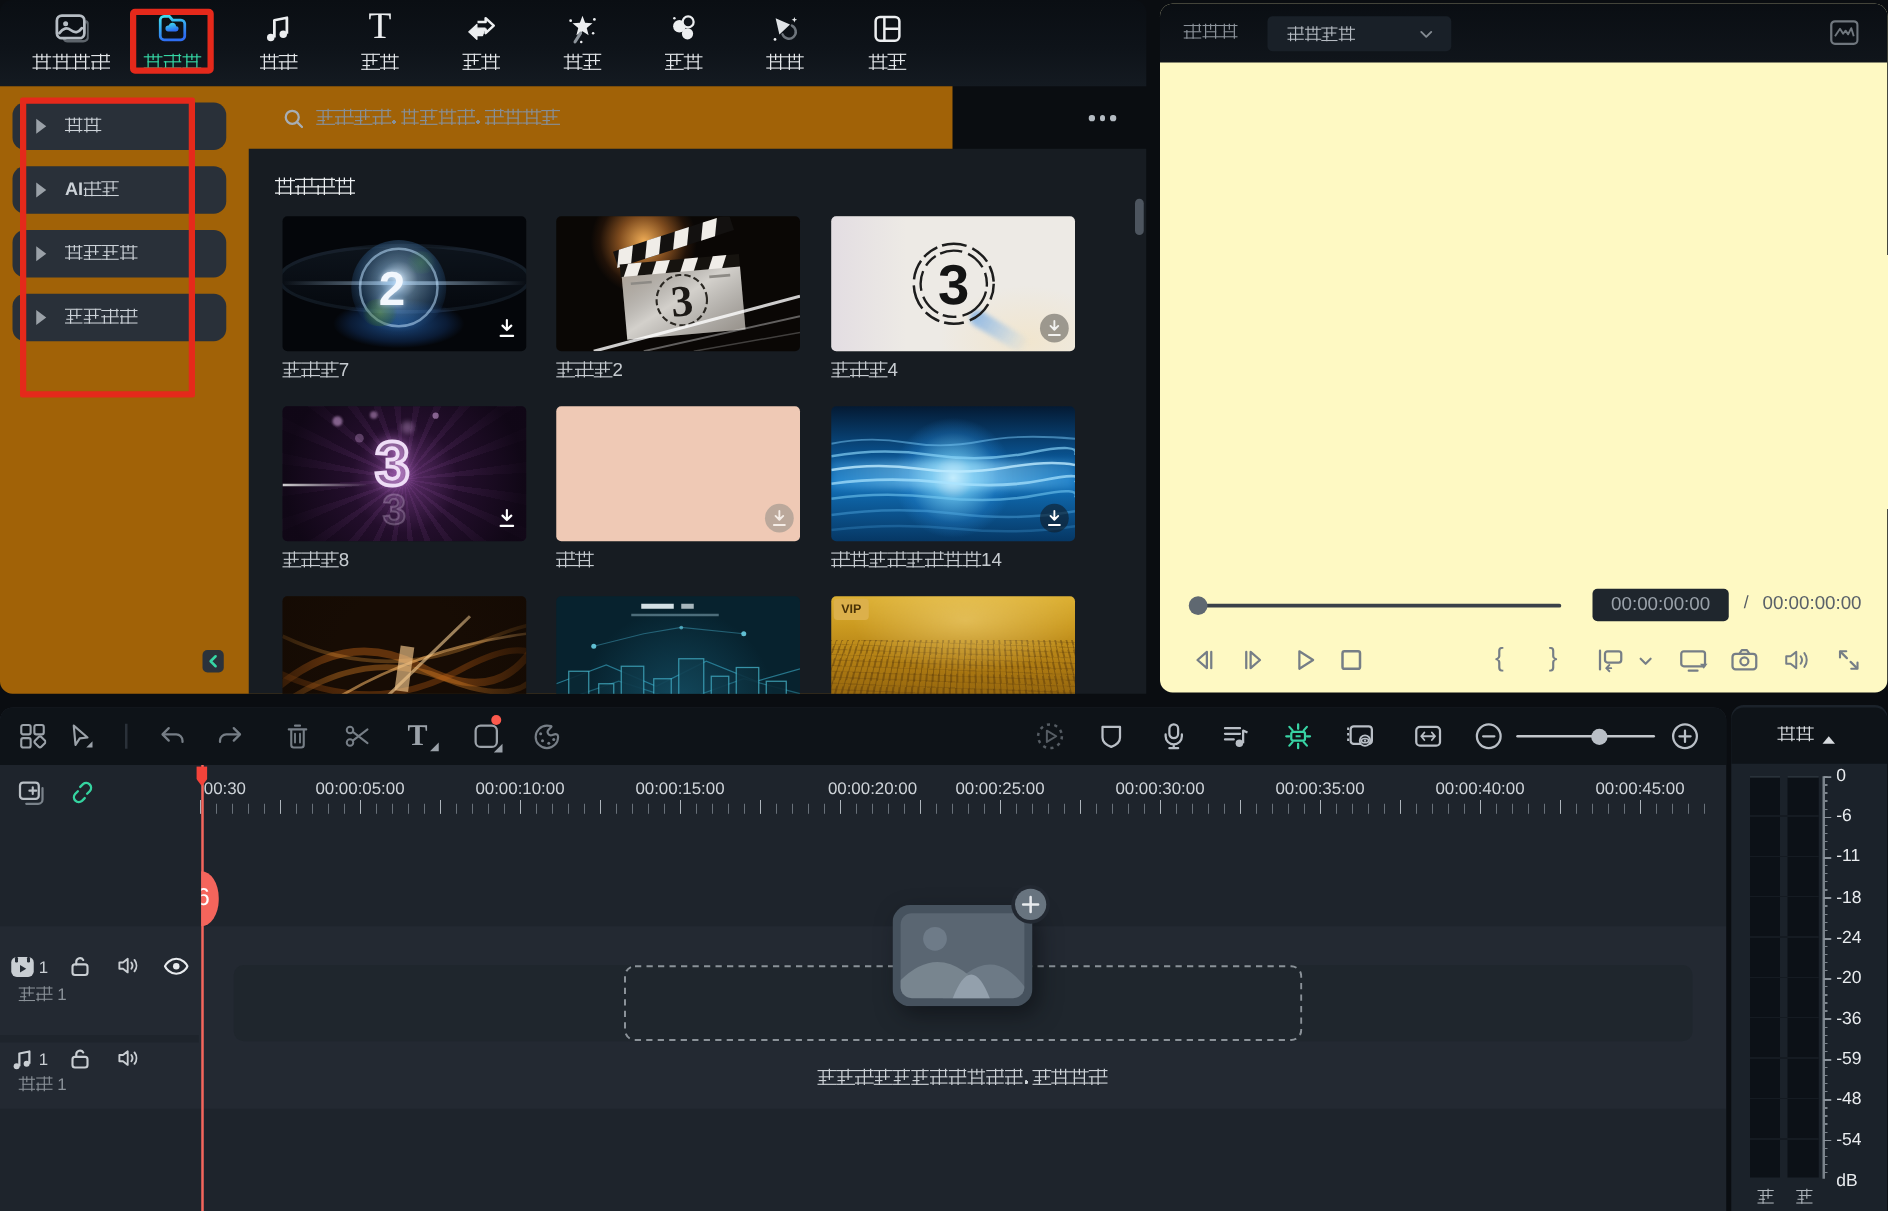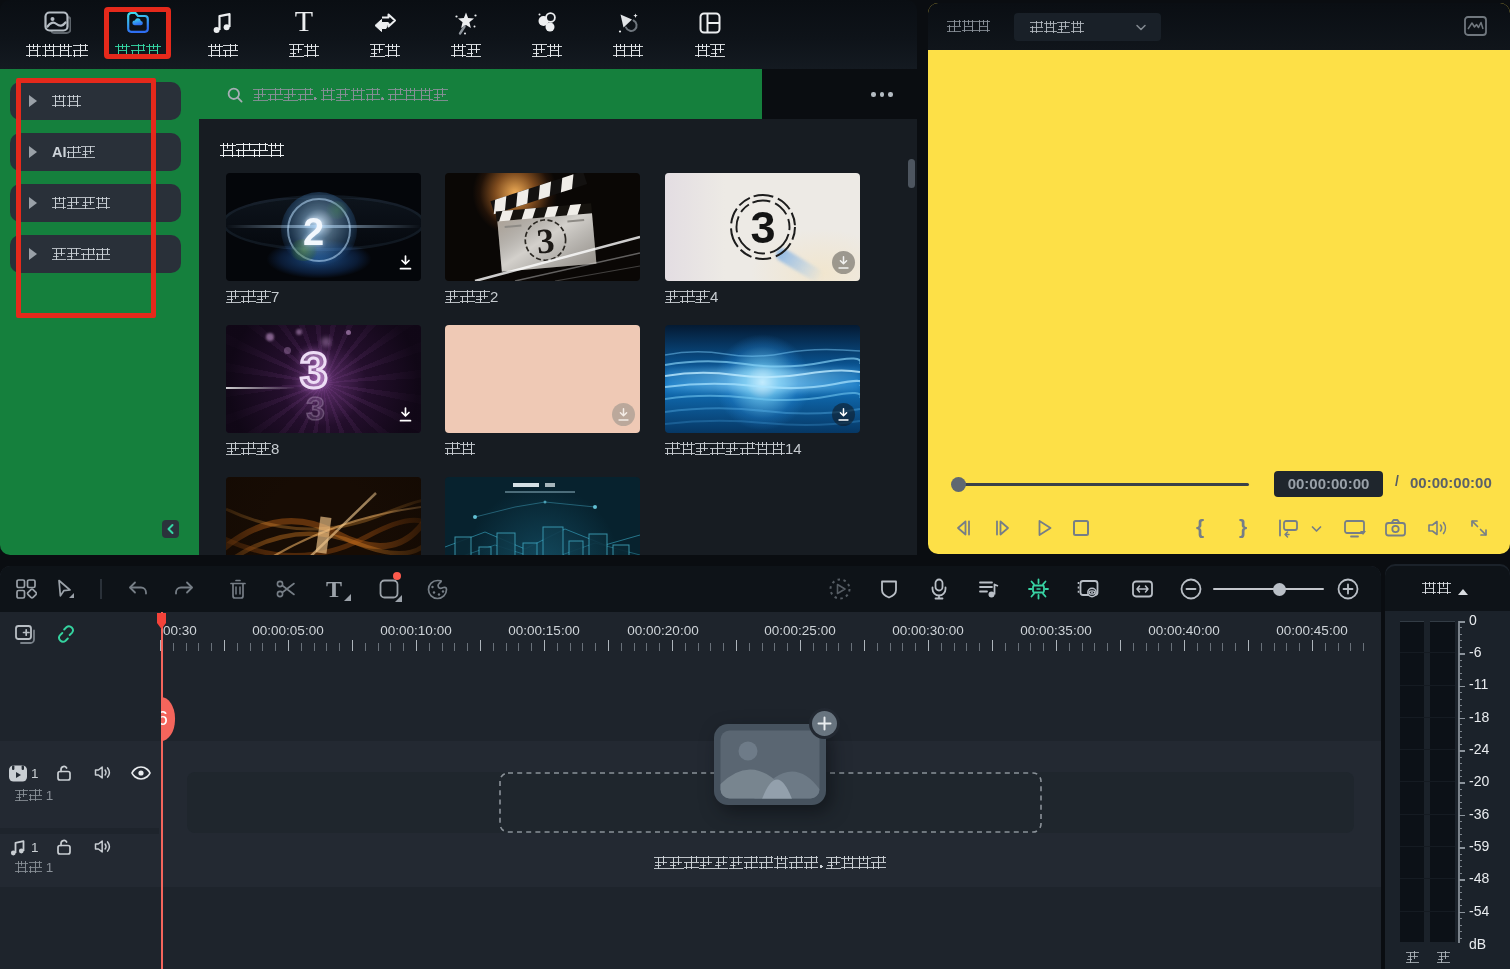--- a/index.html
+++ b/index.html
@@ -96,21 +96,21 @@
     <svg width="26" height="26" viewBox="0 0 26 26">
       <rect x="3.5" y="3.5" width="19" height="19" rx="3.5" fill="none" stroke="#eceef0" stroke-width="2"></rect>
       <path d="M10.5 4 v18 M11 13 h11" stroke="#eceef0" stroke-width="2"></path>
     </svg>
   </div>
   <div class="abs cn" style="left:665px;top:42px;width:90px;text-align:center;font-size:15.5px;color:#e4e7ea;"><i class="g" style="background-image: linear-gradient(rgb(228, 231, 234), rgb(228, 231, 234)), linear-gradient(rgb(228, 231, 234), rgb(228, 231, 234)), linear-gradient(rgb(228, 231, 234), rgb(228, 231, 234)), linear-gradient(rgb(228, 231, 234), rgb(228, 231, 234)), linear-gradient(rgb(228, 231, 234), rgb(228, 231, 234)), linear-gradient(rgb(228, 231, 234), rgb(228, 231, 234)); background-size: 100% 7%, 100% 7%, 7% 100%, 7% 100%, 60% 7%, 7% 40%; background-position: 0px 14%, 0px 88%, 20% 0px, 80% 0px, 50% 52%, 50% 0px; background-repeat: no-repeat;"></i><i class="g" style="background-image: linear-gradient(rgb(228, 231, 234), rgb(228, 231, 234)), linear-gradient(rgb(228, 231, 234), rgb(228, 231, 234)), linear-gradient(rgb(228, 231, 234), rgb(228, 231, 234)), linear-gradient(rgb(228, 231, 234), rgb(228, 231, 234)), linear-gradient(rgb(228, 231, 234), rgb(228, 231, 234)), linear-gradient(rgb(228, 231, 234), rgb(228, 231, 234)); background-size: 100% 7%, 80% 7%, 100% 7%, 7% 92%, 7% 70%, 40% 7%; background-position: 0px 4%, 50% 45%, 0px 96%, 32% 100%, 68% 0px, 8% 70%; background-repeat: no-repeat;"></i></div>
 </div>
 
 <div class="abs" style="left:104px;top:7px;width:67px;height:52px;border:5px solid #e5291b;border-radius:4px;z-index:50;"></div>
 
-<div class="abs" style="left:0;top:69px;width:762px;height:486px;background:#15803d;border-radius:0 0 10px 10px;">
+<div class="abs" style="left:0;top:69px;width:762px;height:486px;background:#a16207;border-radius:0 0 10px 10px;">
 
   <div class="abs" style="left:10px;top:13px;width:171px;height:38px;background:#293039;border-radius:10px;"></div>
   <div class="abs" style="left:10px;top:64px;width:171px;height:38px;background:#293039;border-radius:10px;"></div>
   <div class="abs" style="left:10px;top:115px;width:171px;height:38px;background:#293039;border-radius:10px;"></div>
   <div class="abs" style="left:10px;top:166px;width:171px;height:38px;background:#293039;border-radius:10px;"></div>
   <div class="abs" style="left:29px;top:26px;width:0;height:0;border-left:8px solid #9aa1a8;border-top:6px solid transparent;border-bottom:6px solid transparent;"></div>
   <div class="abs" style="left:29px;top:77px;width:0;height:0;border-left:8px solid #9aa1a8;border-top:6px solid transparent;border-bottom:6px solid transparent;"></div>
   <div class="abs" style="left:29px;top:128px;width:0;height:0;border-left:8px solid #9aa1a8;border-top:6px solid transparent;border-bottom:6px solid transparent;"></div>
   <div class="abs" style="left:29px;top:179px;width:0;height:0;border-left:8px solid #9aa1a8;border-top:6px solid transparent;border-bottom:6px solid transparent;"></div>
   <div class="abs cn" style="left:52px;top:24px;font-size:14.5px;font-weight:bold;color:#ccd2d8;"><i class="g" style="background-image: linear-gradient(rgb(204, 210, 216), rgb(204, 210, 216)), linear-gradient(rgb(204, 210, 216), rgb(204, 210, 216)), linear-gradient(rgb(204, 210, 216), rgb(204, 210, 216)), linear-gradient(rgb(204, 210, 216), rgb(204, 210, 216)), linear-gradient(rgb(204, 210, 216), rgb(204, 210, 216)), linear-gradient(rgb(204, 210, 216), rgb(204, 210, 216)); background-size: 100% 7%, 100% 7%, 7% 100%, 7% 100%, 60% 7%, 7% 40%; background-position: 0px 14%, 0px 88%, 20% 0px, 80% 0px, 50% 52%, 50% 0px; background-repeat: no-repeat;"></i><i class="g" style="background-image: linear-gradient(rgb(204, 210, 216), rgb(204, 210, 216)), linear-gradient(rgb(204, 210, 216), rgb(204, 210, 216)), linear-gradient(rgb(204, 210, 216), rgb(204, 210, 216)), linear-gradient(rgb(204, 210, 216), rgb(204, 210, 216)), linear-gradient(rgb(204, 210, 216), rgb(204, 210, 216)), linear-gradient(rgb(204, 210, 216), rgb(204, 210, 216)); background-size: 100% 7%, 100% 7%, 7% 100%, 7% 100%, 60% 7%, 7% 40%; background-position: 0px 14%, 0px 88%, 20% 0px, 80% 0px, 50% 52%, 50% 0px; background-repeat: no-repeat;"></i></div>
@@ -289,28 +289,33 @@
           <rect x="144" y="57" width="18" height="51"></rect>
               <rect x="168" y="68" width="16" height="40"></rect>
         </g>
         <circle cx="30" cy="40" r="2" fill="rgba(120,230,250,0.8)"></circle>
         <circle cx="150" cy="30" r="2" fill="rgba(120,230,250,0.8)"></circle>
         <circle cx="100" cy="25" r="1.5" fill="rgba(120,230,250,0.6)"></circle>
         <path d="M30 40 L70 30 L100 25 L150 30" stroke="rgba(90,210,240,0.35)" stroke-width="1" fill="none"></path>
       </svg>
       <div class="abs" style="left:0;top:0;width:195px;height:108px;background:radial-gradient(circle 110px at 50% 80%, rgba(40,150,190,0.3) 0%, transparent 70%);"></div>
     </div>
+    <div class="abs" style="left:466px;top:358px;width:195px;height:108px;border-radius:4px;overflow:hidden;background:linear-gradient(180deg,#ddb135 0%,#cb9a20 22%,#ad7a12 52%,#8f610c 78%,#754e09 100%);">
+      <div class="abs" style="left:-35px;top:-20px;width:270px;height:160px;background:repeating-linear-gradient(93deg, rgba(72,44,7,0.40) 0 1.6px, transparent 1.6px 6px), repeating-linear-gradient(3deg, rgba(80,50,9,0.22) 0 1.4px, transparent 1.4px 8px);transform:perspective(220px) rotateX(28deg);transform-origin:50% 100%;"></div>
+      <div class="abs" style="left:0;top:0;width:195px;height:108px;background:radial-gradient(ellipse 130px 60px at 55% 18%, rgba(255,233,160,0.4), transparent 70%);"></div>
+      <div class="abs" style="left:2px;top:2px;width:28px;height:17px;background:#dcb04b;border-radius:3px;font-size:10px;font-weight:bold;color:#4a3206;text-align:center;line-height:17px;">VIP</div>
+    </div>
 
     <div class="abs" style="left:709px;top:40px;width:7px;height:29px;background:#4d555f;border-radius:3.5px;"></div>
   </div>
 </div>
 
 <div class="abs" style="left:16px;top:78px;width:140px;height:240px;border:5px solid #e5291b;border-radius:2px;z-index:50;"></div>
 
-<div class="abs" style="left:928px;top:3px;width:582px;height:551px;background:#fde047;border-radius:10px;overflow:hidden;font-weight:bold;">
+<div class="abs" style="left:928px;top:3px;width:582px;height:551px;background:#fef9c3;border-radius:10px;overflow:hidden;">
   <div class="abs" style="left:0;top:0;width:582px;height:47px;background:linear-gradient(180deg,#0a0e13,#10151b);"></div>
   <div class="abs cn" style="left:19px;top:15px;font-size:14.5px;color:#8b929a;"><i class="g" style="background-image: linear-gradient(rgb(139, 146, 154), rgb(139, 146, 154)), linear-gradient(rgb(139, 146, 154), rgb(139, 146, 154)), linear-gradient(rgb(139, 146, 154), rgb(139, 146, 154)), linear-gradient(rgb(139, 146, 154), rgb(139, 146, 154)), linear-gradient(rgb(139, 146, 154), rgb(139, 146, 154)), linear-gradient(rgb(139, 146, 154), rgb(139, 146, 154)); background-size: 100% 7%, 100% 7%, 100% 7%, 7% 100%, 7% 58%, 7% 50%; background-position: 0px 8%, 0px 50%, 0px 92%, 50% 0px, 12% 100%, 88% 0px; background-repeat: no-repeat;"></i><i class="g" style="background-image: linear-gradient(rgb(139, 146, 154), rgb(139, 146, 154)), linear-gradient(rgb(139, 146, 154), rgb(139, 146, 154)), linear-gradient(rgb(139, 146, 154), rgb(139, 146, 154)), linear-gradient(rgb(139, 146, 154), rgb(139, 146, 154)), linear-gradient(rgb(139, 146, 154), rgb(139, 146, 154)), linear-gradient(rgb(139, 146, 154), rgb(139, 146, 154)); background-size: 100% 7%, 100% 7%, 7% 100%, 7% 100%, 60% 7%, 7% 40%; background-position: 0px 14%, 0px 88%, 20% 0px, 80% 0px, 50% 52%, 50% 0px; background-repeat: no-repeat;"></i><i class="g" style="background-image: linear-gradient(rgb(139, 146, 154), rgb(139, 146, 154)), linear-gradient(rgb(139, 146, 154), rgb(139, 146, 154)), linear-gradient(rgb(139, 146, 154), rgb(139, 146, 154)), linear-gradient(rgb(139, 146, 154), rgb(139, 146, 154)), linear-gradient(rgb(139, 146, 154), rgb(139, 146, 154)), linear-gradient(rgb(139, 146, 154), rgb(139, 146, 154)); background-size: 100% 7%, 100% 7%, 7% 100%, 7% 100%, 60% 7%, 7% 40%; background-position: 0px 14%, 0px 88%, 20% 0px, 80% 0px, 50% 52%, 50% 0px; background-repeat: no-repeat;"></i></div>
   <div class="abs" style="left:86px;top:10px;width:147px;height:28px;background:#192028;border-radius:4px;">
     <div class="abs cn" style="left:16px;top:7px;font-size:13.5px;color:#b6bcc3;"><i class="g" style="background-image: linear-gradient(rgb(182, 188, 195), rgb(182, 188, 195)), linear-gradient(rgb(182, 188, 195), rgb(182, 188, 195)), linear-gradient(rgb(182, 188, 195), rgb(182, 188, 195)), linear-gradient(rgb(182, 188, 195), rgb(182, 188, 195)), linear-gradient(rgb(182, 188, 195), rgb(182, 188, 195)), linear-gradient(rgb(182, 188, 195), rgb(182, 188, 195)); background-size: 100% 7%, 100% 7%, 100% 7%, 7% 100%, 7% 58%, 7% 50%; background-position: 0px 8%, 0px 50%, 0px 92%, 50% 0px, 12% 100%, 88% 0px; background-repeat: no-repeat;"></i><i class="g" style="background-image: linear-gradient(rgb(182, 188, 195), rgb(182, 188, 195)), linear-gradient(rgb(182, 188, 195), rgb(182, 188, 195)), linear-gradient(rgb(182, 188, 195), rgb(182, 188, 195)), linear-gradient(rgb(182, 188, 195), rgb(182, 188, 195)), linear-gradient(rgb(182, 188, 195), rgb(182, 188, 195)), linear-gradient(rgb(182, 188, 195), rgb(182, 188, 195)); background-size: 100% 7%, 100% 7%, 7% 100%, 7% 100%, 60% 7%, 7% 40%; background-position: 0px 14%, 0px 88%, 20% 0px, 80% 0px, 50% 52%, 50% 0px; background-repeat: no-repeat;"></i><i class="g" style="background-image: linear-gradient(rgb(182, 188, 195), rgb(182, 188, 195)), linear-gradient(rgb(182, 188, 195), rgb(182, 188, 195)), linear-gradient(rgb(182, 188, 195), rgb(182, 188, 195)), linear-gradient(rgb(182, 188, 195), rgb(182, 188, 195)), linear-gradient(rgb(182, 188, 195), rgb(182, 188, 195)), linear-gradient(rgb(182, 188, 195), rgb(182, 188, 195)); background-size: 100% 7%, 80% 7%, 100% 7%, 7% 92%, 7% 70%, 40% 7%; background-position: 0px 4%, 50% 45%, 0px 96%, 32% 100%, 68% 0px, 8% 70%; background-repeat: no-repeat;"></i><i class="g" style="background-image: linear-gradient(rgb(182, 188, 195), rgb(182, 188, 195)), linear-gradient(rgb(182, 188, 195), rgb(182, 188, 195)), linear-gradient(rgb(182, 188, 195), rgb(182, 188, 195)), linear-gradient(rgb(182, 188, 195), rgb(182, 188, 195)), linear-gradient(rgb(182, 188, 195), rgb(182, 188, 195)), linear-gradient(rgb(182, 188, 195), rgb(182, 188, 195)); background-size: 100% 7%, 100% 7%, 7% 100%, 7% 100%, 60% 7%, 7% 40%; background-position: 0px 14%, 0px 88%, 20% 0px, 80% 0px, 50% 52%, 50% 0px; background-repeat: no-repeat;"></i></div>
     <svg class="abs" style="left:121px;top:11px;" width="12" height="8" viewBox="0 0 12 8">
           <path d="M2 1.5 l4 4 4-4" fill="none" stroke="#848b92" stroke-width="1.5" stroke-linecap="round" stroke-linejoin="round"></path>
         </svg>
   </div>
   <div class="abs" style="left:536px;top:13px;width:23px;height:20px;">
     <svg width="23" height="20" viewBox="0 0 23 20">
@@ -505,21 +510,21 @@
     <path d="M3 8 h3.5 L11 4.5 v13 L6.5 14 H3 Z" fill="none" stroke="#c9ced3" stroke-width="1.8" stroke-linejoin="round"></path>
     <path d="M14.5 8 a5 5 0 0 1 0 6" fill="none" stroke="#c9ced3" stroke-width="1.8" stroke-linecap="round"></path>
     <path d="M17.5 5.5 a9 9 0 0 1 0 11" fill="none" stroke="#c9ced3" stroke-width="1.8" stroke-linecap="round"></path>
   </svg>
   <div class="abs cn" style="left:15px;top:294px;font-size:13.5px;color:#8a9198;"><i class="g" style="background-image: linear-gradient(rgb(138, 145, 152), rgb(138, 145, 152)), linear-gradient(rgb(138, 145, 152), rgb(138, 145, 152)), linear-gradient(rgb(138, 145, 152), rgb(138, 145, 152)), linear-gradient(rgb(138, 145, 152), rgb(138, 145, 152)), linear-gradient(rgb(138, 145, 152), rgb(138, 145, 152)), linear-gradient(rgb(138, 145, 152), rgb(138, 145, 152)); background-size: 100% 7%, 100% 7%, 7% 100%, 7% 100%, 60% 7%, 7% 40%; background-position: 0px 14%, 0px 88%, 20% 0px, 80% 0px, 50% 52%, 50% 0px; background-repeat: no-repeat;"></i><i class="g" style="background-image: linear-gradient(rgb(138, 145, 152), rgb(138, 145, 152)), linear-gradient(rgb(138, 145, 152), rgb(138, 145, 152)), linear-gradient(rgb(138, 145, 152), rgb(138, 145, 152)), linear-gradient(rgb(138, 145, 152), rgb(138, 145, 152)), linear-gradient(rgb(138, 145, 152), rgb(138, 145, 152)), linear-gradient(rgb(138, 145, 152), rgb(138, 145, 152)); background-size: 100% 7%, 100% 7%, 100% 7%, 7% 100%, 7% 58%, 7% 50%; background-position: 0px 8%, 0px 50%, 0px 92%, 50% 0px, 12% 100%, 88% 0px; background-repeat: no-repeat;"></i> 1</div>
 
   <div class="abs" style="left:163px;top:57px;font-size:13.5px;color:#ced3d8;">00:30</div>
   <div class="abs" style="left:238px;top:57px;width:100px;text-align:center;font-size:13.5px;color:#ced3d8;">00:00:05:00</div>
   <div class="abs" style="left:366px;top:57px;width:100px;text-align:center;font-size:13.5px;color:#ced3d8;">00:00:10:00</div>
   <div class="abs" style="left:494px;top:57px;width:100px;text-align:center;font-size:13.5px;color:#ced3d8;">00:00:15:00</div>
-  <div class="abs" style="left:613px;top:57px;width:100px;text-align:center;font-size:13.5px;color:#ced3d8;">00:00:20:00</div>
+  <div class="abs" style="left:648px;top:57px;width:100px;text-align:center;font-size:13.5px;color:#ced3d8;">00:00:20:00</div>
   <div class="abs" style="left:750px;top:57px;width:100px;text-align:center;font-size:13.5px;color:#ced3d8;">00:00:25:00</div>
   <div class="abs" style="left:878px;top:57px;width:100px;text-align:center;font-size:13.5px;color:#ced3d8;">00:00:30:00</div>
   <div class="abs" style="left:1006px;top:57px;width:100px;text-align:center;font-size:13.5px;color:#ced3d8;">00:00:35:00</div>
   <div class="abs" style="left:1134px;top:57px;width:100px;text-align:center;font-size:13.5px;color:#ced3d8;">00:00:40:00</div>
   <div class="abs" style="left:1262px;top:57px;width:100px;text-align:center;font-size:13.5px;color:#ced3d8;">00:00:45:00</div>
   <div class="abs" style="left:160px;top:77px;width:1212px;height:8px;background:repeating-linear-gradient(90deg,#69717a 0 1px,transparent 1px 12.8px);"></div>
   <div class="abs" style="left:160px;top:74px;width:1212px;height:11px;background:repeating-linear-gradient(90deg,#aeb5bc 0 1px,transparent 1px 64px);"></div>
 
   <div class="abs" style="left:187px;top:206px;width:1167px;height:61px;background:#1f262d;border-radius:8px;"></div>
   <svg class="abs" style="left:499px;top:206px;" width="543" height="61" viewBox="0 0 543 61">

